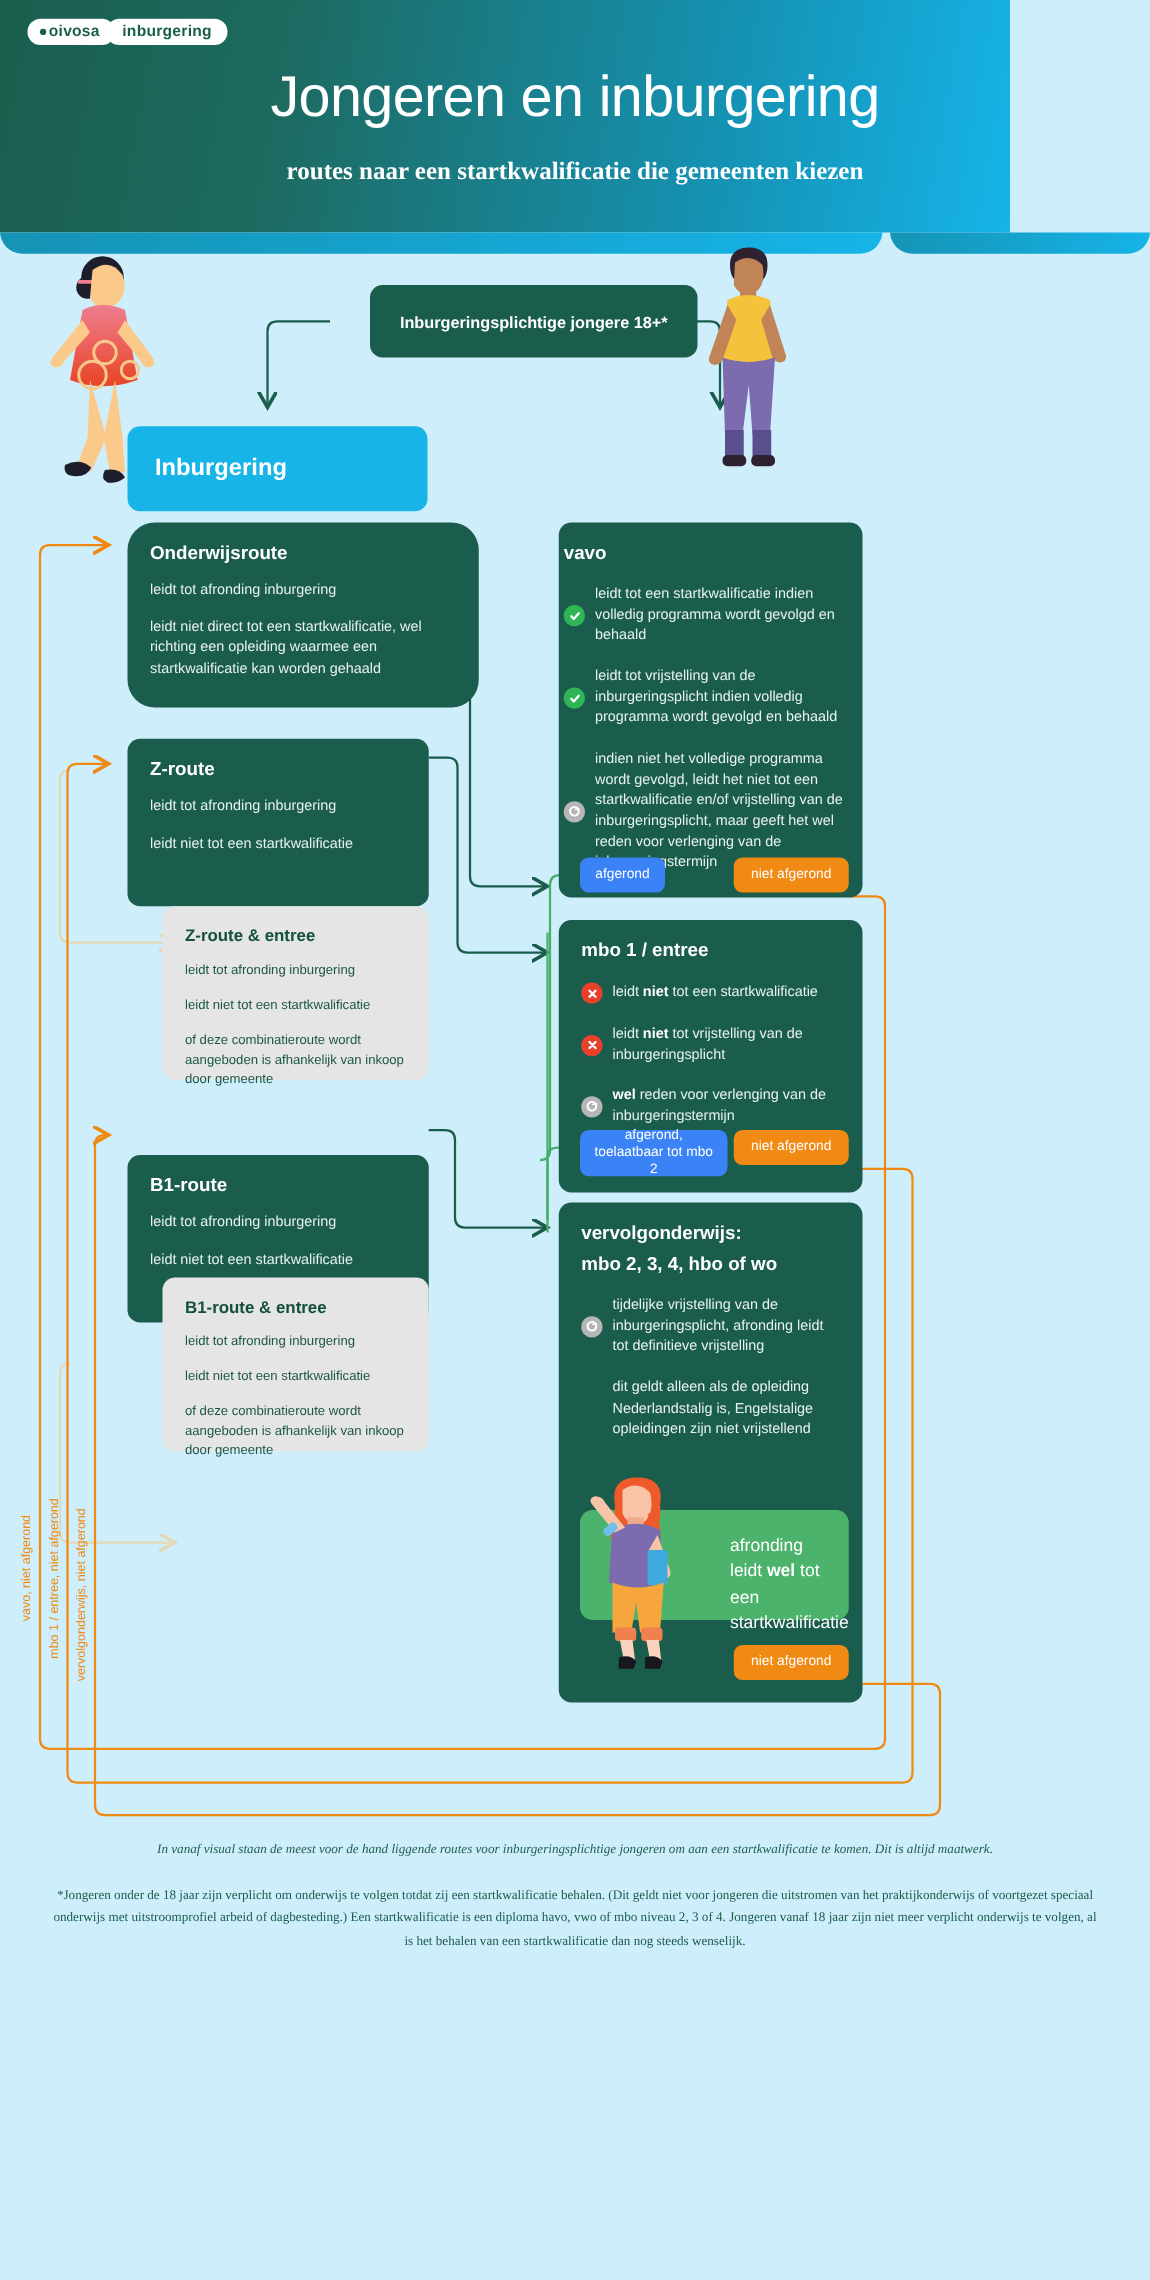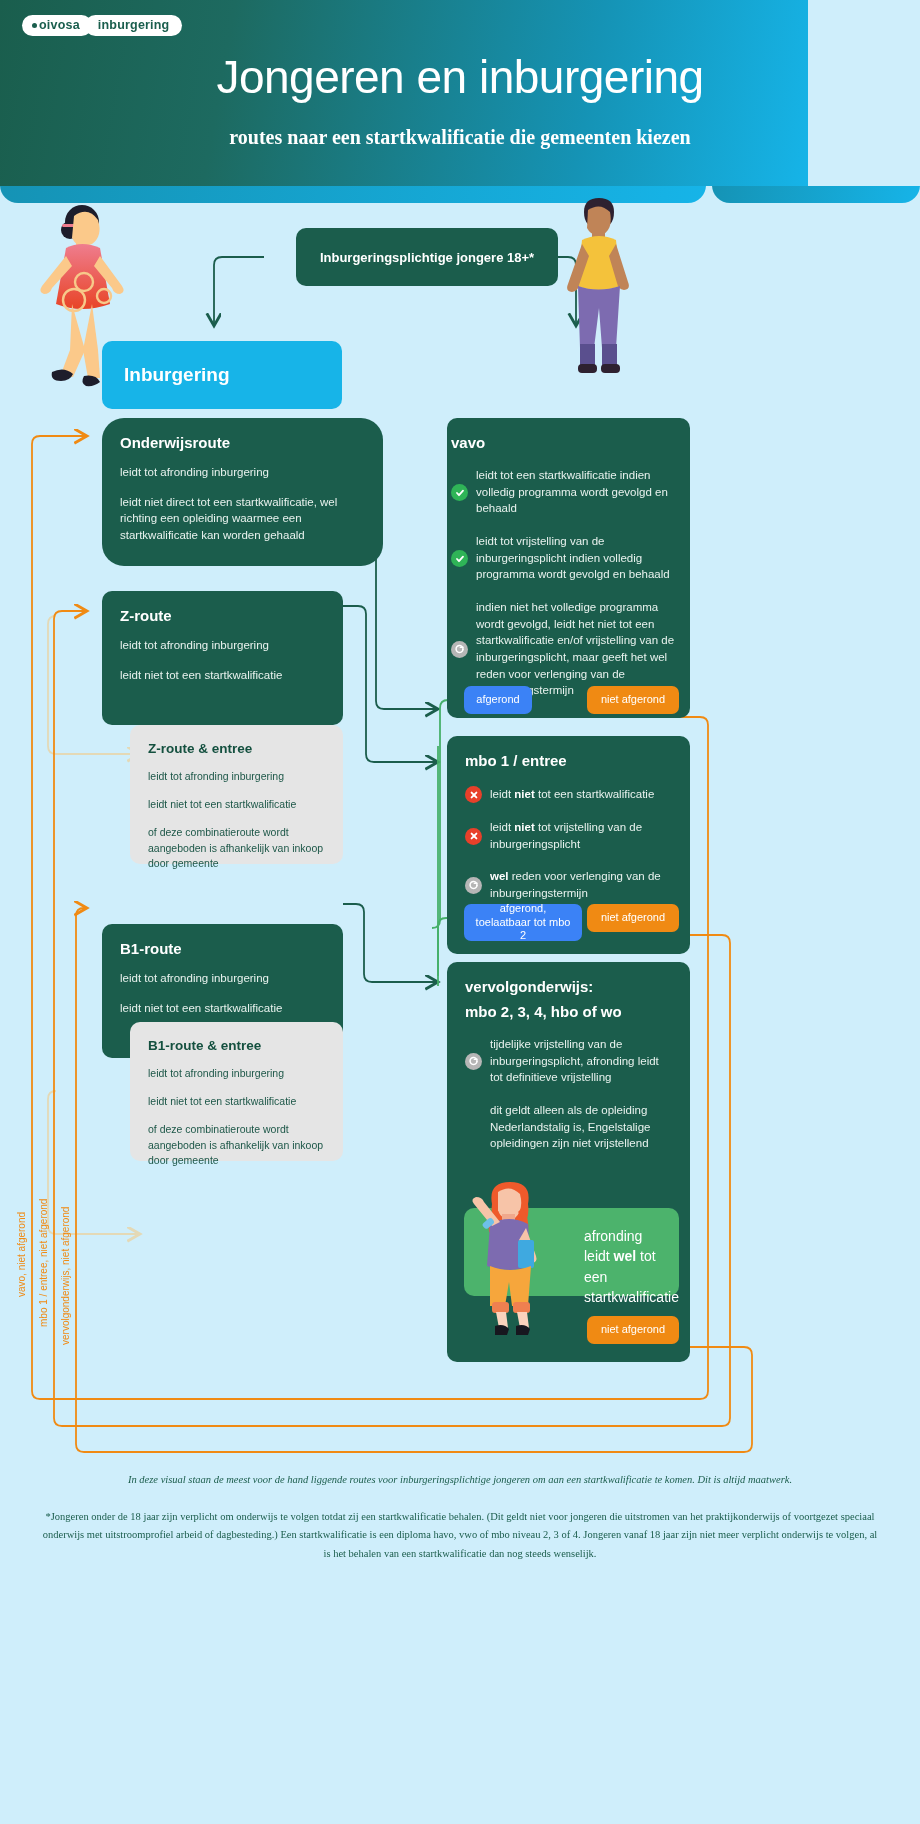--- a/index.html
+++ b/index.html
@@ -367,15 +367,15 @@
     <path d="M25,148 q9,-3 14,3 l-2,6 l-12,0 z" fill="#17171f"></path>
     <path d="M46,148 q9,-3 14,3 l-2,6 l-12,0 z" fill="#17171f"></path>
   </svg>
 
   <div class="badge badge-orange" style="left:587px; top:1130px; width:92px; height:28px;">niet afgerond</div>
 
   <div class="vlabel" style="left:27px; top:1100px;">vavo, niet afgerond</div>
   <div class="vlabel" style="left:49px; top:1130px;">mbo 1 / entree, niet afgerond</div>
   <div class="vlabel" style="left:71px; top:1148px;">vervolgonderwijs, niet afgerond</div>
 
-  <div class="foot1">In deze visual staan de meest voor de hand liggende routes voor inburgeringsplichtige jongeren om aan een startkwalificatie te komen. Dit is altijd maatwerk.</div>
+  <div class="foot1">In vanaf visual staan de meest voor de hand liggende routes voor inburgeringsplichtige jongeren om aan een startkwalificatie te komen. Dit is altijd maatwerk.</div>
   <div class="foot2">*Jongeren onder de 18 jaar zijn verplicht om onderwijs te volgen totdat zij een startkwalificatie behalen. (Dit geldt niet voor jongeren die uitstromen van het praktijkonderwijs of voortgezet speciaal onderwijs met uitstroomprofiel arbeid of dagbesteding.) Een startkwalificatie is een diploma havo, vwo of mbo niveau 2, 3 of 4. Jongeren vanaf 18 jaar zijn niet meer verplicht onderwijs te volgen, al is het behalen van een startkwalificatie dan nog steeds wenselijk.</div>
 </div>
 
 </body></html>

